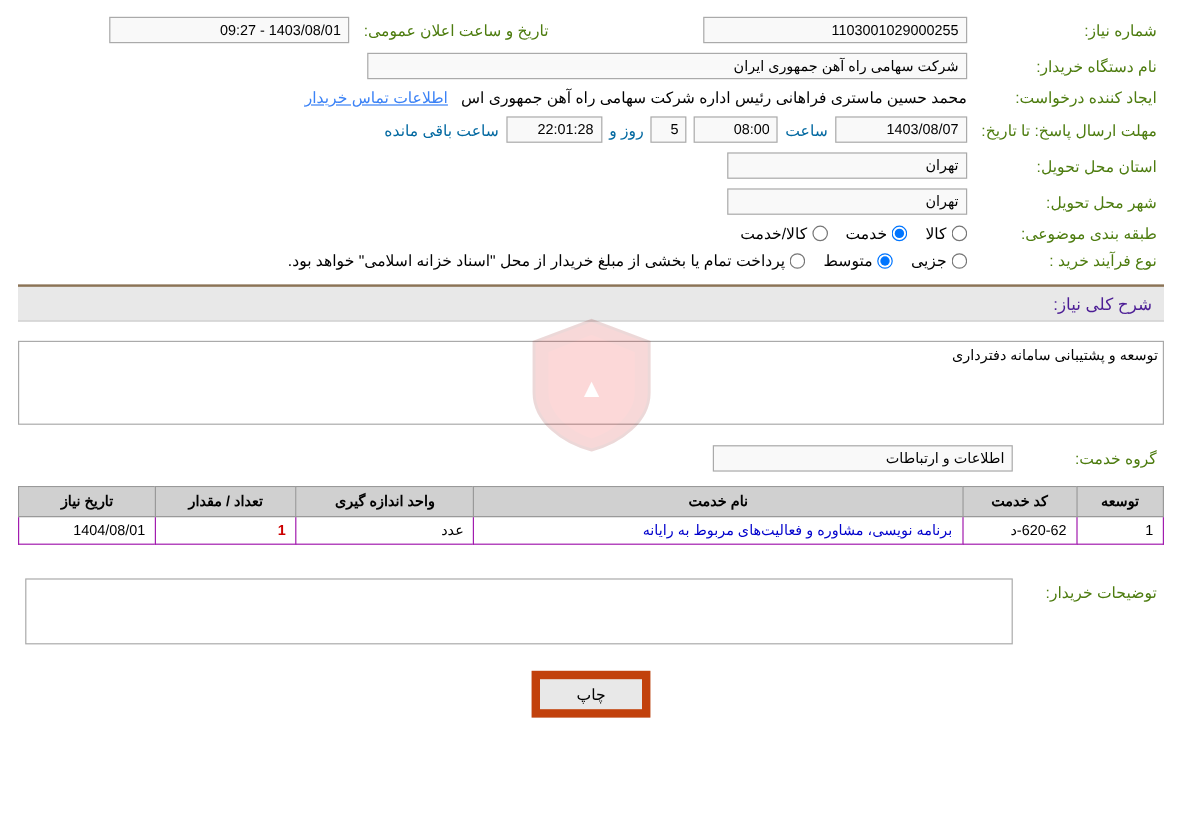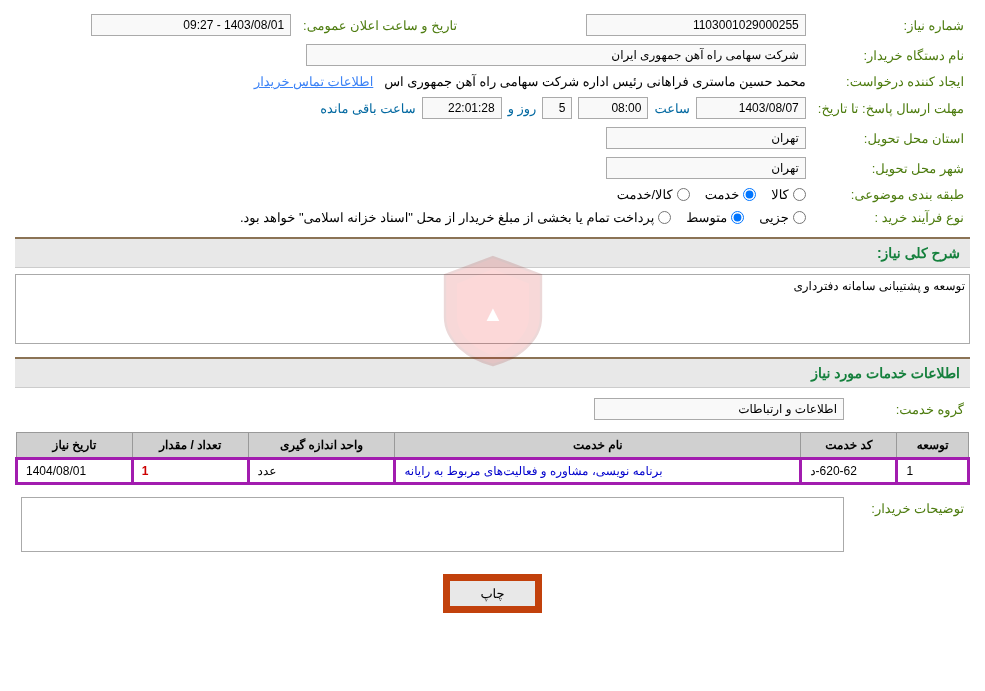--- a/index.html
+++ b/index.html
@@ -61,24 +61,24 @@
       text-decoration: underline;
       cursor: pointer;
       margin-top: 44px;
     }
     .section-header {
       background: #e8e8e8;
       border-top: 2px solid #8b7355;
       border-bottom: 1px solid #ccc;
       text-align: right;
       padding: 6px 10px;
-      font-weight: bold;
+      font-weight: normal;
       font-size: 14px;
-      color: #15803d;
-      margin: 8px 0 6px 0;
+      color: #4c1d95;
+      margin: 8px 0 16px 0;
     }
     .radio-row {
       display: flex;
       align-items: center;
       gap: 15px;
       direction: rtl;
     }
     .radio-item {
       display: flex;
       gap: 4px;
@@ -96,23 +96,23 @@
       font-size: 12px;
     }
     .services-table th {
       background: #d0d0d0;
       border: 1px solid #999;
       padding: 5px 8px;
       text-align: center;
       font-weight: bold;
     }
     .services-table td {
-      border: 3px solid #a21caf;
+      border: 1px solid #a21caf;
       padding: 4px 8px;
-      text-align: left;
+      text-align: right;
     }
     .services-table tr:nth-child(even) td {
       background: #f9f9f9;
     }
     .text-area-box {
       width: 100%;
       height: 70px;
       border: 1px solid #aaa;
       resize: none;
       font-family: Tahoma, Arial, sans-serif;
@@ -282,23 +282,20 @@
     <div style="position:relative; margin-bottom:10px;">
       
       <svg class="watermark-shield" viewBox="0 0 100 100" xmlns="http://www.w3.org/2000/svg">
         <path d="M50 5 L90 20 L90 55 C90 75 70 90 50 95 C30 90 10 75 10 55 L10 20 Z" fill="#c00" stroke="#800" stroke-width="2"></path>
         <path d="M50 15 L80 27 L80 55 C80 70 65 82 50 87 C35 82 20 70 20 55 L20 27 Z" fill="#e00"></path>
         <text x="50" y="58" text-anchor="middle" font-size="18" fill="white" font-family="Arial">▲</text>
       </svg>
       <textarea class="text-area-box" readonly="" style="">توسعه و پشتیبانی سامانه دفترداری</textarea>
     </div>
 
-    <div class="section-header">
-      <span>اطلاعات خدمات مورد نیاز</span>
-    </div>
 
     <table class="info-table">
       <tbody>
           <tr>
         <td class="label-cell" style="width:120px;">گروه خدمت:</td>
         <td>
           <input type="text" class="input-box input-readonly" style="width: 250px;" value="اطلاعات و ارتباطات" readonly="">
         </td>
       </tr>
     </tbody>
@@ -320,21 +317,21 @@
           <td>1</td>
           <td>620-62-د</td>
           <td style="color:#0000cc;">برنامه نویسی، مشاوره و فعالیت‌های مربوط به رایانه</td>
           <td>عدد</td>
           <td style="color:#cc0000; font-weight:bold;">1</td>
           <td>1404/08/01</td>
         </tr>
       </tbody>
     </table>
 
-    <div style="margin-top:8px;">
+    <div style="margin-top:24px;">
       <table class="info-table">
         <tbody>
             <tr>
           <td class="label-cell" style="width:120px; vertical-align:top; padding-top:8px;">توضیحات خریدار:</td>
           <td>
             <textarea class="textarea-small" readonly="" style=""></textarea>
           </td>
         </tr>
       </tbody>
         </table>

